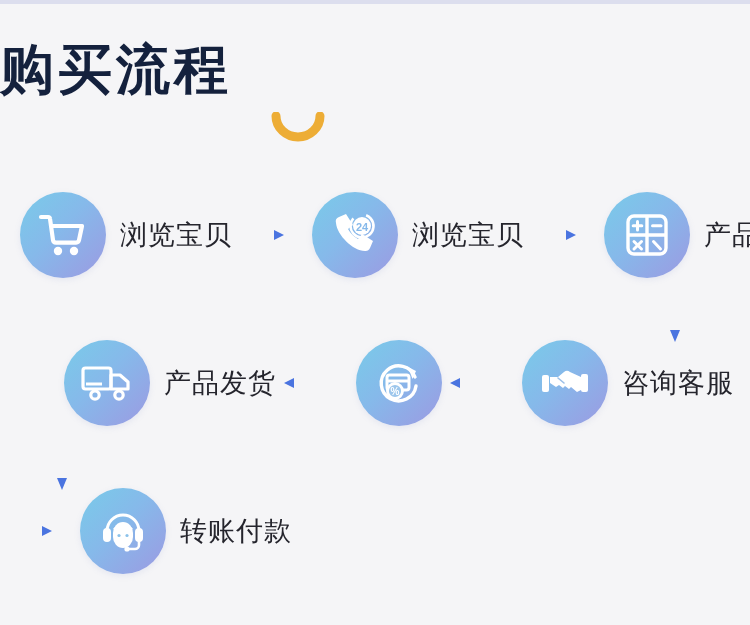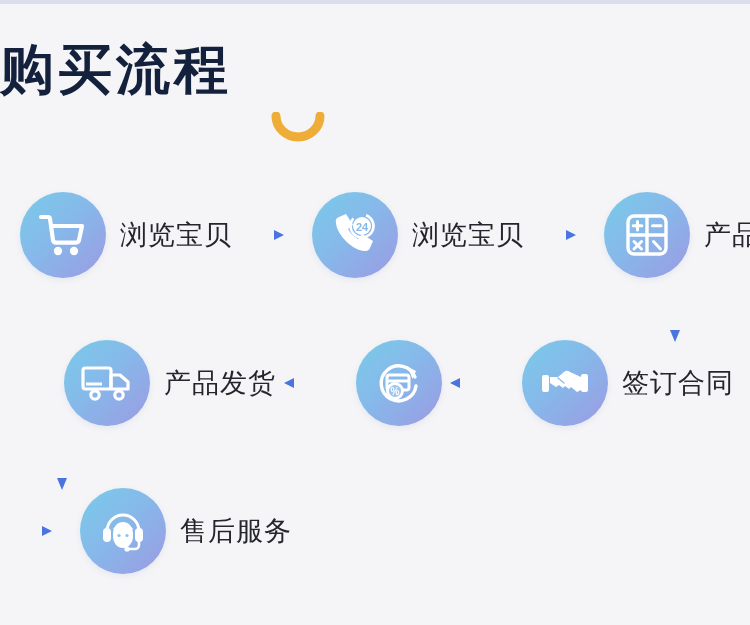--- a/index.html
+++ b/index.html
@@ -202,21 +202,21 @@
 
       <div class="step">
         <div class="bubble">
           <svg width="52" height="44" viewBox="0 0 52 44">
             <rect x="3" y="14" width="7" height="17" rx="2" fill="#ffffff"></rect>
             <rect x="42" y="13" width="7" height="18" rx="2" fill="#ffffff"></rect>
             <path d="M11 16 h8 l6 -5 c2 -1.6 4 -1.6 6 0 l11 5 v13 l-4 2 l-6 -5 l-2 2 l-4 -3 l-2 2 l-4 -3 l-3 2 l-6 -4 Z" fill="#ffffff"></path>
             <path d="M19 17 l6 5" fill="none" stroke="#9bbfe8" stroke-width="1.6" stroke-linecap="round"></path>
           </svg>
         </div>
-        <div class="step-label">签订合同</div>
+        <div class="step-label">咨询客服</div>
       </div>
 
       <div class="arrow-h">
         <svg width="48" height="16" viewBox="0 0 48 16">
           <defs>
             <linearGradient id="al1" x1="1" y1="0" x2="0" y2="0">
               <stop offset="0%" stop-color="#bcd9f5"></stop>
                 <stop offset="100%" stop-color="#4a74e0"></stop>
             </linearGradient>
           </defs>
@@ -277,21 +277,21 @@
             <rect x="6" y="21" width="8" height="14" rx="4" fill="#ffffff"></rect>
             <rect x="38" y="21" width="8" height="14" rx="4" fill="#ffffff"></rect>
             <path d="M16 26 a10 11 0 0 1 20 0 v4 a10 11 0 0 1 -20 0 Z" fill="#ffffff"></path>
             <path d="M16 22 c4 -6 16 -6 20 0" fill="#ffffff"></path>
             <circle cx="22" cy="28.5" r="1.6" fill="#8cc2ea"></circle>
             <circle cx="30" cy="28.5" r="1.6" fill="#8cc2ea"></circle>
             <path d="M42 34 v4 a4 4 0 0 1 -4 4 h-6" fill="none" stroke="#ffffff" stroke-width="2.6" stroke-linecap="round"></path>
             <circle cx="30" cy="42" r="2.6" fill="#ffffff"></circle>
           </svg>
         </div>
-        <div class="step-label">售后服务</div>
+        <div class="step-label">转账付款</div>
       </div>
 
     </div>
 
   </div>
 
   <div class="arrow-v right-side">
     <svg width="20" height="54" viewBox="0 0 20 54">
       <defs>
         <linearGradient id="adv" x1="0" y1="0" x2="0" y2="1">

